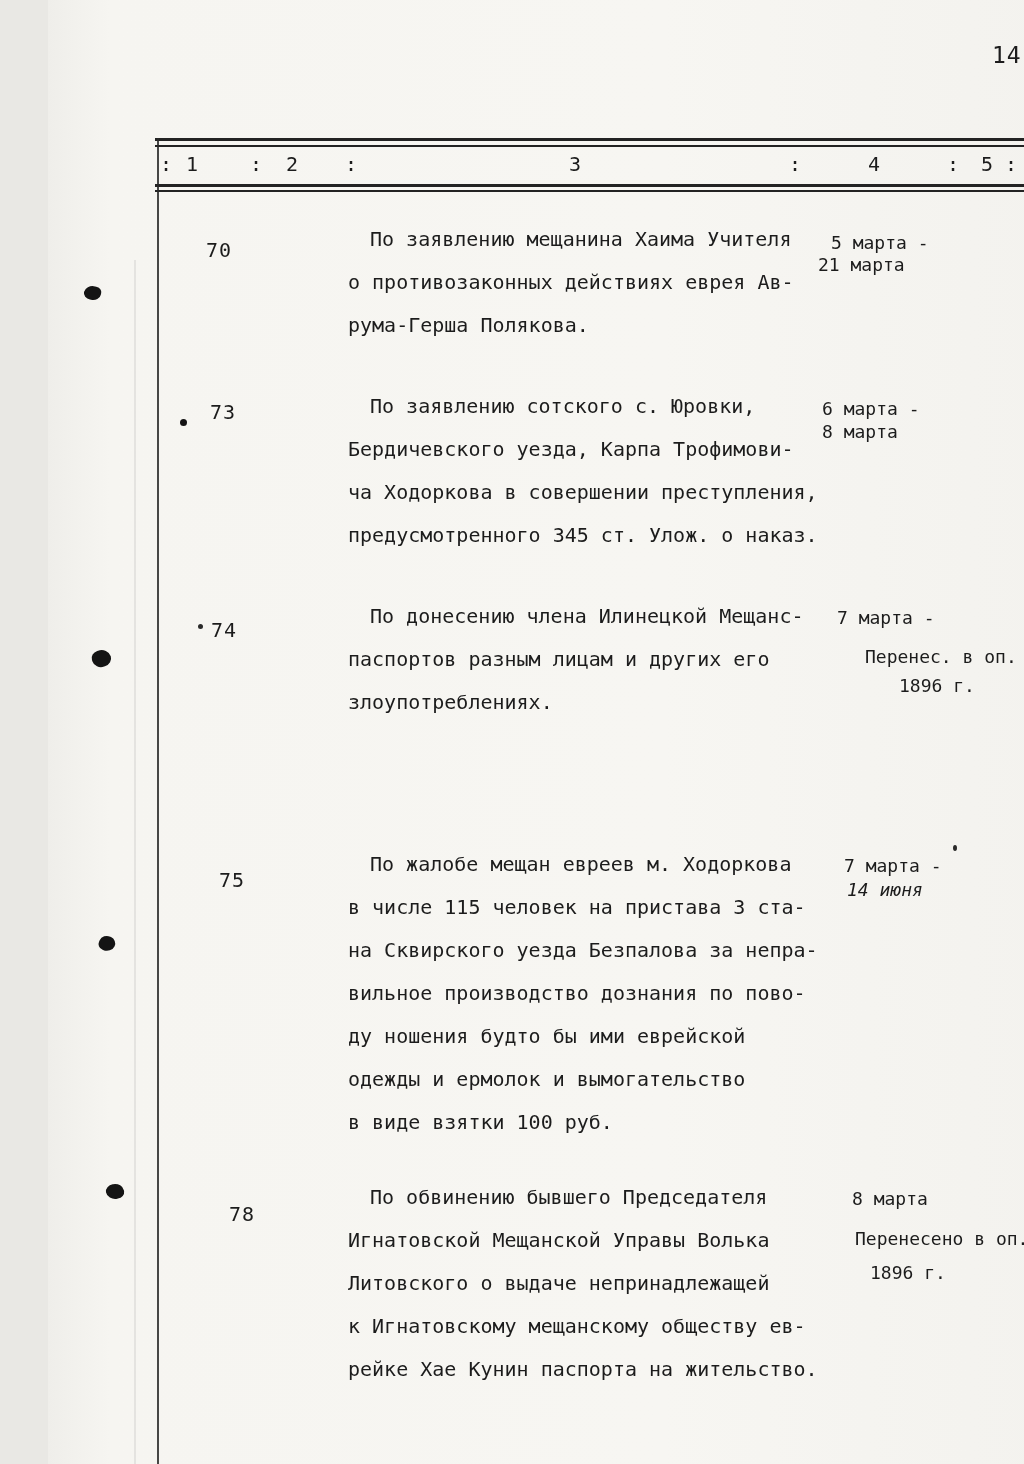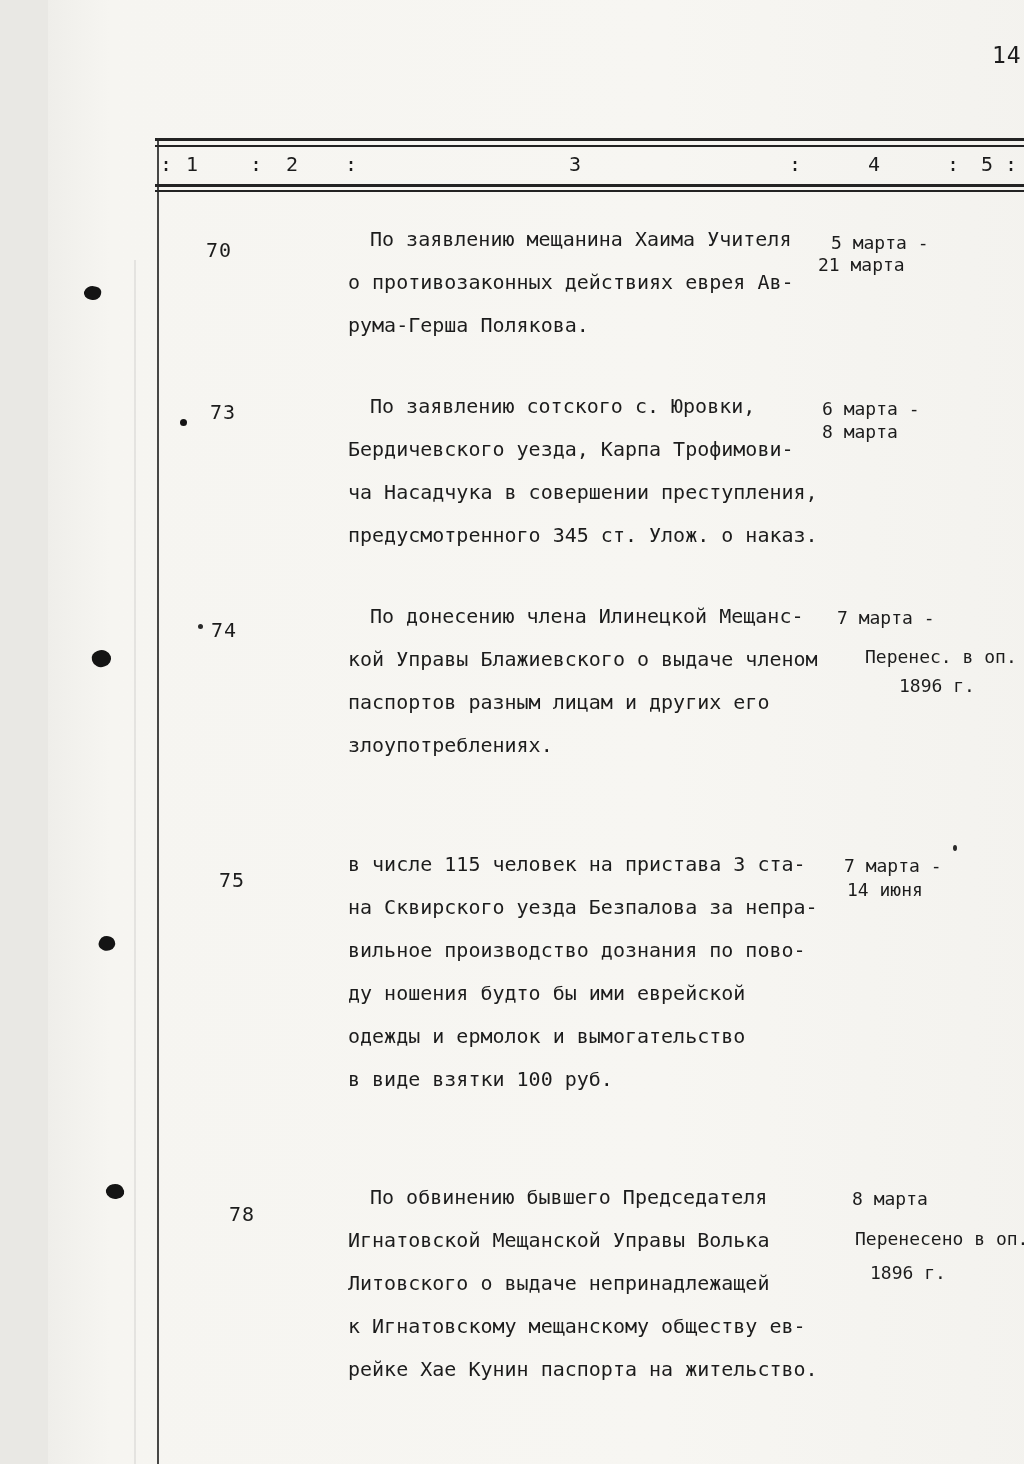--- a/index.html
+++ b/index.html
@@ -94,50 +94,50 @@
           <div class="tline">рума-Герша Полякова.</div>
         </div>
         <div class="dateline" style="left: 783px; top: 4px;">5 марта -</div>
         <div class="dateline" style="left: 770px; top: 26px;">21 марта</div>
       </div>
       <div class="entry" style="top: 395px;">
         <div class="entry-num" style="left: 162px; top: 5px;">73</div>
         <div class="entry-text">
           <div class="tline first">По заявлению сотского с. Юровки,</div>
           <div class="tline">Бердичевского уезда, Карпа Трофимови-</div>
-          <div class="tline">ча Насадчука в совершении преступления,</div>
+          <div class="tline">ча Ходоркова в совершении преступления,</div>
           <div class="tline">предусмотренного 345 ст. Улож. о наказ.</div>
         </div>
         <div class="dateline" style="left: 774px; top: 3px; text-align: center;">6 марта -</div>
         <div class="dateline" style="left: 774px; top: 26px;">8 марта</div>
       </div>
       <div class="entry" style="top: 605px;">
         <div class="entry-num" style="left: 163px; top: 13px;">74</div>
         <div class="entry-text">
           <div class="tline first">По донесению члена Илинецкой Мещанс-</div>
-          <div class="tline">кой Управы Блажиевского о выдаче членом</div>
           <div class="tline">паспортов разным лицам и других его</div>
           <div class="tline">злоупотреблениях.</div>
         </div>
         <div class="dateline" style="left: 789px; top: 2px;">7 марта -</div>
         <div class="noteline" style="left: 817px; top: 41px;">Перенес. в оп.</div>
         <div class="noteline" style="left: 851px; top: 70px;">1896 г.</div>
       </div>
       <div class="entry" style="top: 853px;">
         <div class="entry-num" style="left: 171px; top: 15px;">75</div>
         <div class="entry-text">
+          <div class="tline first">По жалобе мещан евреев м. Ходоркова</div>
           <div class="tline">в числе 115 человек на пристава 3 ста-</div>
           <div class="tline">на Сквирского уезда Безпалова за непра-</div>
           <div class="tline">вильное производство дознания по пово-</div>
           <div class="tline">ду ношения будто бы ими еврейской</div>
           <div class="tline">одежды и ермолок и вымогательство</div>
           <div class="tline">в виде взятки 100 руб.</div>
         </div>
         <div class="dateline" style="left: 796px; top: 2px;">7 марта -</div>
-        <div class="dateline" style="left: 799px; top: 26px;">14 июня</div>
+        <div class="dateline" style="left: 799px; top: 26px; font-style: italic;">14 июня</div>
       </div>
       <div class="entry" style="top: 1186px;">
         <div class="entry-num" style="left: 181px; top: 16px;">78</div>
         <div class="entry-text">
           <div class="tline first">По обвинению бывшего Председателя</div>
           <div class="tline">Игнатовской Мещанской Управы Волька</div>
           <div class="tline">Литовского о выдаче непринадлежащей</div>
           <div class="tline">к Игнатовскому мещанскому обществу ев-</div>
           <div class="tline">рейке Хае Кунин паспорта на жительство.</div>
         </div>

